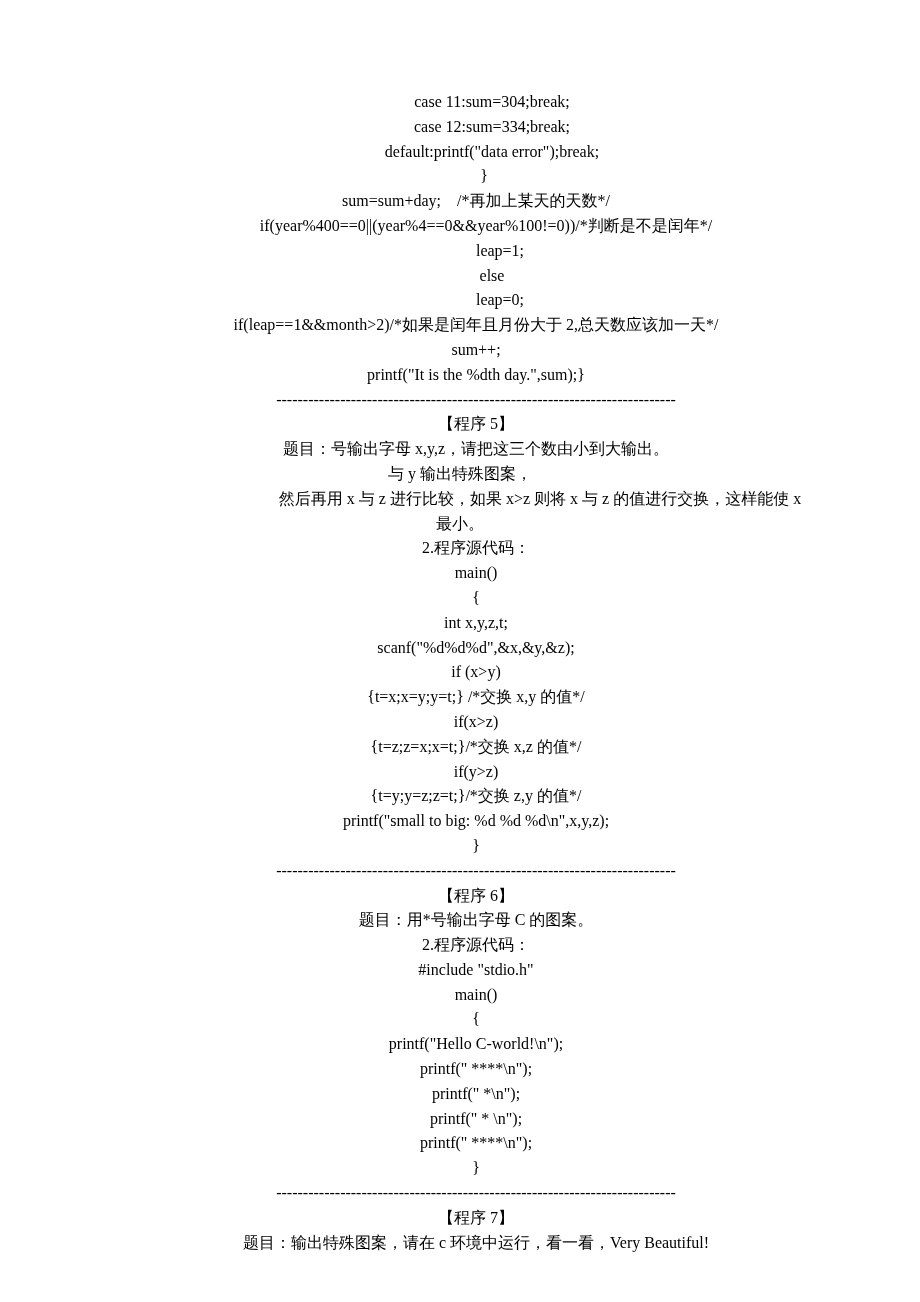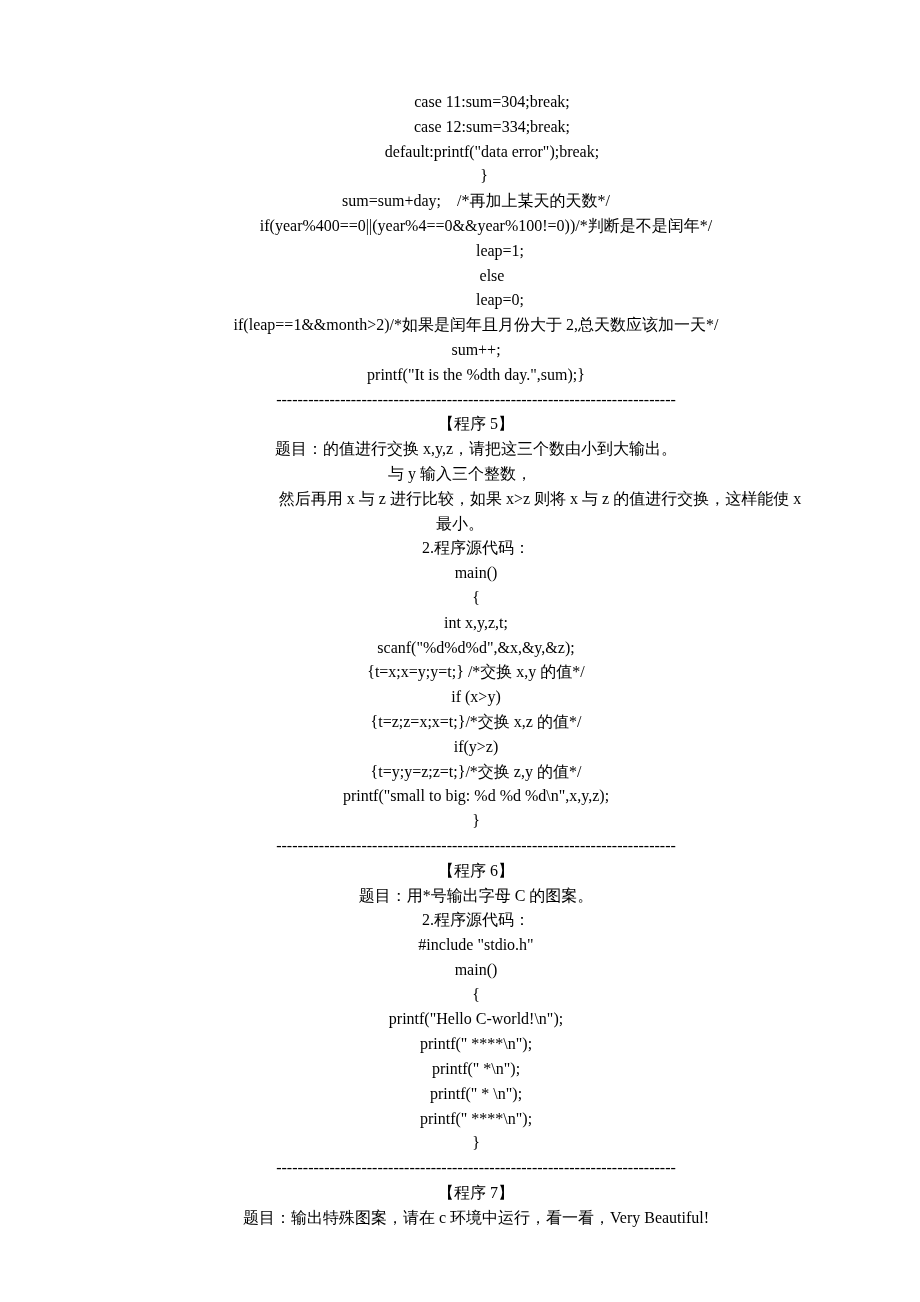--- a/index.html
+++ b/index.html
@@ -39,31 +39,32 @@
     <div class="line indent1">sum=sum+day;　/*再加上某天的天数*/</div>
     <div class="line indent2"> if(year%400==0||(year%4==0&amp;&amp;year%100!=0))/*判断是不是闰年*/</div>
     <div class="line indent4">leap=1;</div>
     <div class="line indent3">else</div>
     <div class="line indent4">leap=0;</div>
     <div class="line indent1">if(leap==1&amp;&amp;month&gt;2)/*如果是闰年且月份大于 2,总天数应该加一天*/</div>
     <div class="line indent1">sum++;</div>
     <div class="line indent1">printf("It is the %dth day.",sum);}</div>
     <div class="line indent1">---------------------------------------------------------------------------</div>
     <div class="line indent1">【程序 5】</div>
-    <div class="line indent1">题目：的值进行交换 x,y,z，请把这三个数由小到大输出。</div>
-    <div class="line noindent">与 y 输入三个整数，</div>
+    <div class="line indent1">题目：号输出字母 x,y,z，请把这三个数由小到大输出。</div>
+    <div class="line noindent">与 y 输出特殊图案，</div>
     <div class="line indent-large">然后再用 x 与 z 进行比较，如果 x&gt;z 则将 x 与 z 的值进行交换，这样能使 x</div>
     <div class="line noindent">最小。</div>
     <div class="line indent1">2.程序源代码：</div>
     <div class="line indent1">main()</div>
     <div class="line indent1">{</div>
     <div class="line indent1">int x,y,z,t;</div>
     <div class="line indent1">scanf("%d%d%d",&amp;x,&amp;y,&amp;z);</div>
+    <div class="line indent1">if (x&gt;y)</div>
     <div class="line indent1">{t=x;x=y;y=t;} /*交换 x,y 的值*/</div>
-    <div class="line indent1">if (x&gt;y)</div>
+    <div class="line indent1">if(x&gt;z)</div>
     <div class="line indent1">{t=z;z=x;x=t;}/*交换 x,z 的值*/</div>
     <div class="line indent1">if(y&gt;z)</div>
     <div class="line indent1">{t=y;y=z;z=t;}/*交换 z,y 的值*/</div>
     <div class="line indent1">printf("small to big: %d %d %d\n",x,y,z);</div>
     <div class="line indent1">}</div>
     <div class="line indent1">---------------------------------------------------------------------------</div>
     <div class="line indent1">【程序 6】</div>
     <div class="line indent1">题目：用*号输出字母 C 的图案。</div>
     <div class="line indent1">2.程序源代码：</div>
     <div class="line indent1">#include "stdio.h"</div>

